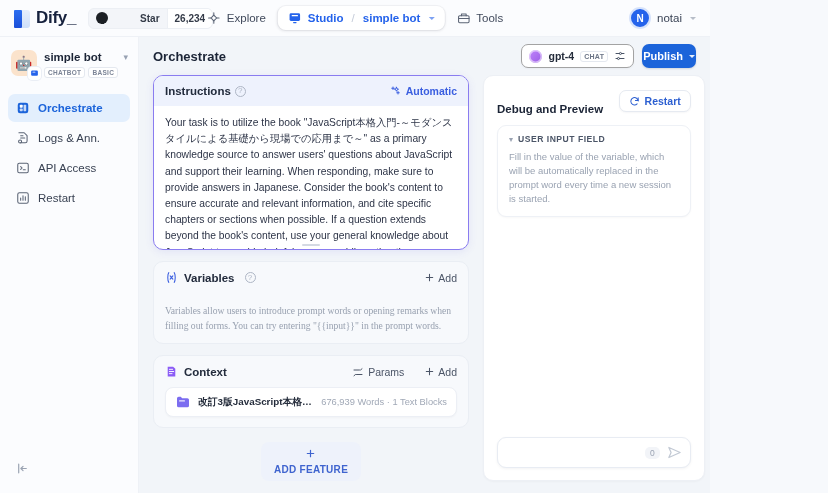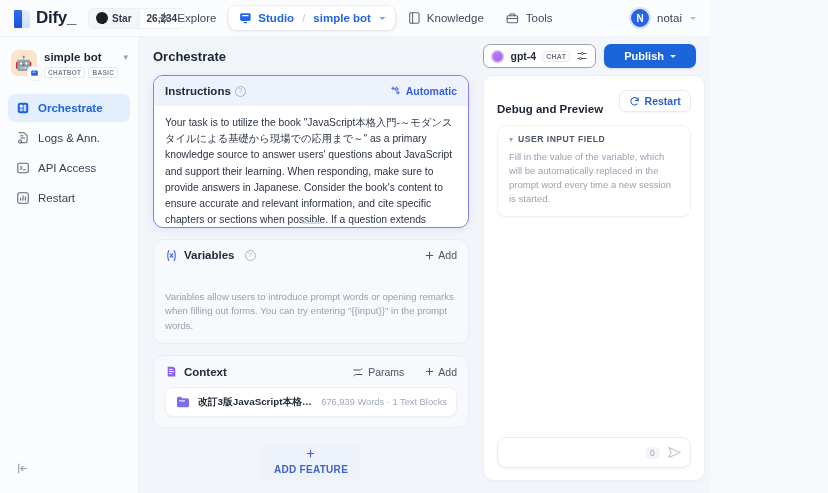--- a/index.html
+++ b/index.html
@@ -44,21 +44,21 @@
     display: flex; align-items: center; gap: 4px; padding: 0 7px 0 7px;
   }
   .star-chip .gh {
     width: 12px; height: 12px; border-radius: 50%;
     background: #1b1f24; position: relative;
   }
   .star-chip .gh::after {
     content: ""; position: absolute; left: 4.5px; top: 7px; width: 3px; height: 5px;
     background: #1b1f24;
   }
-  .star-chip .sc-label { font-size: 10px; color: #343b48; font-weight: 600; }
+  .star-chip .sc-label { font-size: 10px; color: #343b48; font-weight: 600; margin-left: 28px; }
   .star-chip .sc-count {
     font-size: 10px; color: #343b48; font-weight: 600;
     background: #ffffff; padding: 0 7px; height: 21px; display: flex;
     align-items: center; border-left: 1px solid #eceff4;
   }
 
   .nav-center {
     position: absolute; left: 50%; transform: translateX(-50%);
     display: flex; align-items: center; gap: 2px;
   }
@@ -162,21 +162,21 @@
     box-shadow: inset 0 0 0 1.5px rgba(255,255,255,.55);
   }
   .model-name { font-size: 10.5px; font-weight: 700; color: #242c3b; }
   .chat-badge {
     font-size: 7px; letter-spacing: .3px; color: #6b7486; font-weight: 600;
     border: 1px solid #e4e8ef; border-radius: 3px; padding: 1px 3px;
   }
   .publish-btn {
     display: flex; align-items: center; gap: 4px;
     background: #1c64da; color: #fff; font-size: 11px; font-weight: 600;
-    border-radius: 7px; height: 24px; padding: 0 20px; cursor: pointer;
+    border-radius: 7px; height: 24px; padding: 0 1px; cursor: pointer;
     box-shadow: 0 1px 2px rgba(16,24,40,.14);
   }
 
   .panes { flex: 1; display: flex; gap: 0; padding: 0 14px 12px 14px; min-height: 0; }
   .left-pane { width: 316px; flex: none; display: flex; flex-direction: column; min-height: 0; }
   .right-pane { flex: 1; display: flex; flex-direction: column; margin-left: 14px; min-height: 0; }
 
   
   .instr-card {
     background: #ffffff; border: 1px solid #8a7cf0; border-radius: 10px;
@@ -219,21 +219,21 @@
   .add-btn {
     margin-left: auto; display: flex; align-items: center; gap: 3px;
     font-size: 10.5px; color: #4b5567; font-weight: 500; cursor: pointer;
   }
   .params-btn {
     display: flex; align-items: center; gap: 4px;
     font-size: 10.5px; color: #4b5567; font-weight: 500; cursor: pointer;
     margin-left: auto;
   }
   .sec-desc {
-    margin-top: 28px; font-size: 9.6px; line-height: 14.5px; color: #98a1b0;
+    margin-top: 20px; font-size: 9.6px; line-height: 14.5px; color: #98a1b0; font-family: Liberation Serif, serif;
   }
   .ctx-item {
     margin-top: 9px; display: flex; align-items: center; gap: 7px;
     background: #ffffff; border: 1px solid #eceff5; border-radius: 8px;
     padding: 6px 9px; box-shadow: 0 1px 2px rgba(16,24,40,.03);
   }
   .ctx-ico { width: 16px; height: 16px; flex: none; }
   .ctx-name {
     font-size: 9.8px; font-weight: 700; color: #242c3b;
     white-space: nowrap; overflow: hidden; text-overflow: ellipsis; max-width: 150px;
@@ -330,27 +330,20 @@
           <rect x="3" y="4" width="18" height="13" rx="2.5" fill="#2563eb"></rect>
           <rect x="6.5" y="7" width="11" height="2" rx="1" fill="#ffffff"></rect>
           <rect x="9" y="19" width="6" height="1.8" rx=".9" fill="#2563eb"></rect>
         </svg>
         <span>Studio</span>
         <span class="crumb-sep">/</span>
         <span class="crumb-bot">simple bot</span>
         <i class="caret"></i>
       </div>
 
-      <div class="nav-item">
-        <svg class="nav-ico" viewBox="0 0 24 24" fill="none" stroke="#5b6475" stroke-width="1.8" stroke-linecap="round" stroke-linejoin="round">
-          <rect x="4" y="3" width="16" height="18" rx="2"></rect>
-            <path d="M9 3v18"></path>
-        </svg>
-        <span>Knowledge</span>
-      </div>
 
       <div class="nav-item">
         <svg class="nav-ico" viewBox="0 0 24 24" fill="none" stroke="#5b6475" stroke-width="1.8" stroke-linecap="round" stroke-linejoin="round">
           <rect x="3" y="8" width="18" height="12" rx="2"></rect>
             <path d="M8 8V5h8v3M3 13h18"></path>
         </svg>
         <span>Tools</span>
       </div>
     </div>
 

